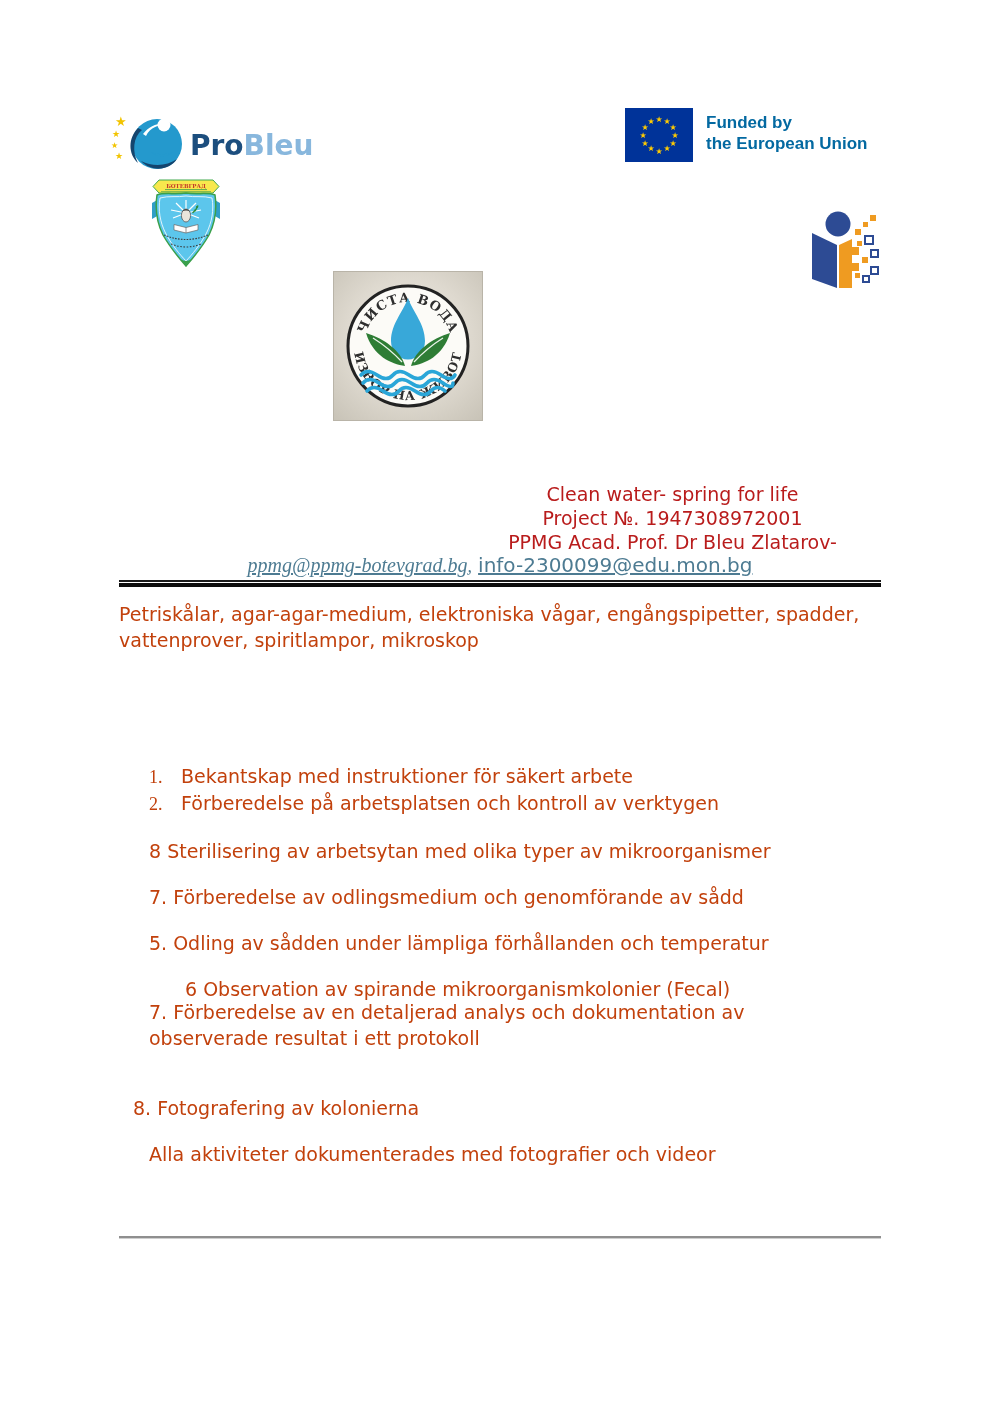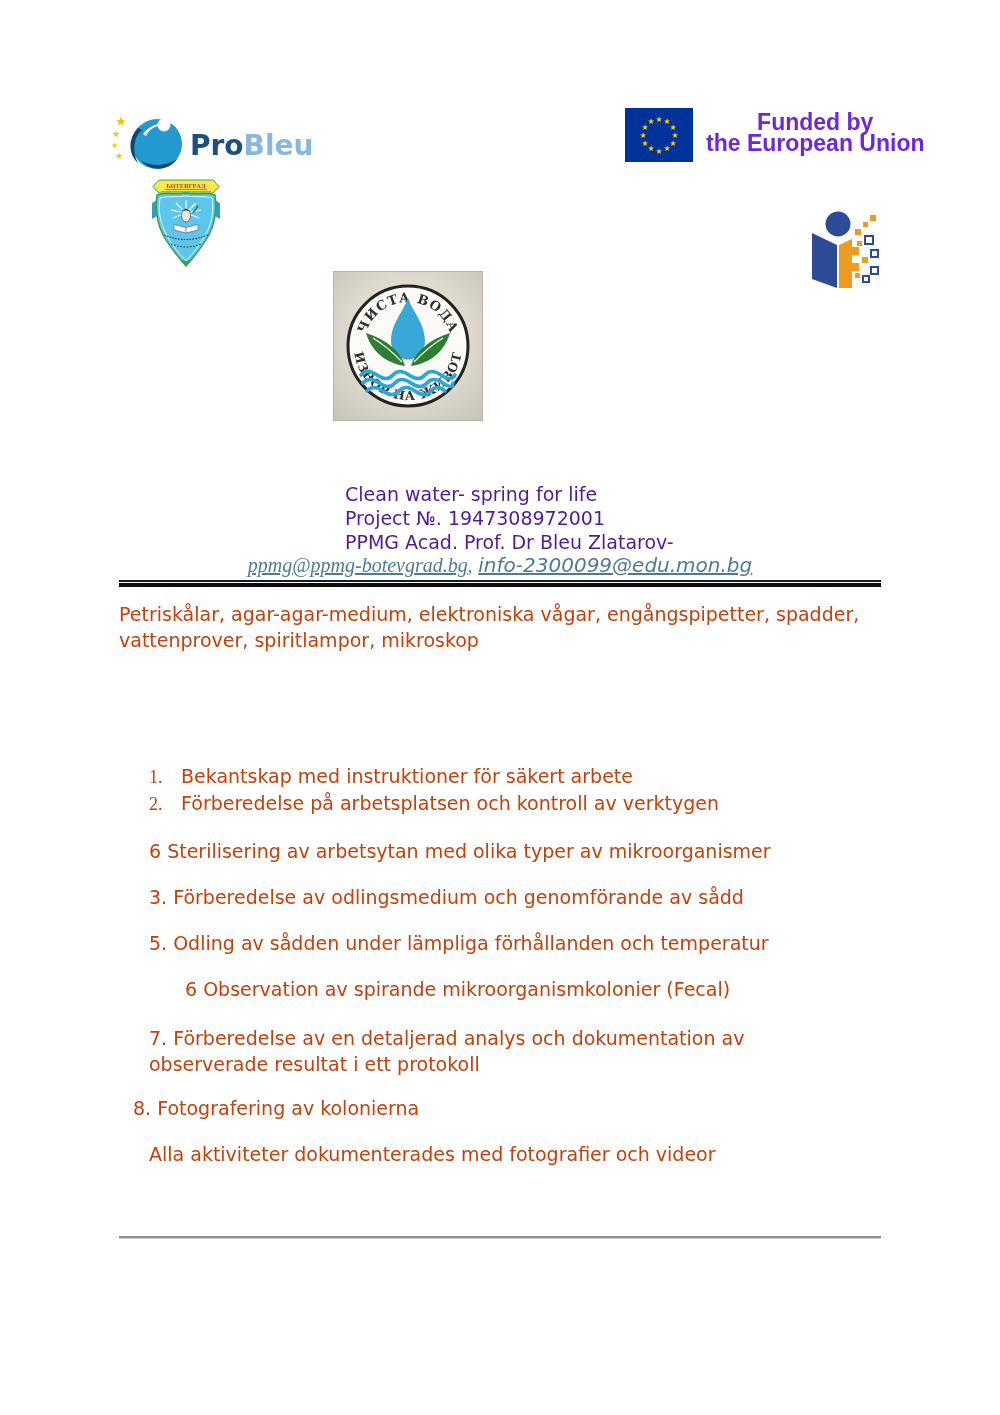--- a/index.html
+++ b/index.html
@@ -10,48 +10,48 @@
   }
   .abs{position:absolute;}
 
   
   .problue{left:111px;top:108px;}
   .crest{left:151px;top:179px;}
   .eu{left:625px;top:108px;display:flex;align-items:flex-start;}
   .eu-text{
     margin-left:13px;margin-top:4px;
     font-family:"Liberation Sans",sans-serif;font-weight:bold;
-    font-size:23px;line-height:21px;color:#6d28d9;text-align:center;
+    font-size:17px;line-height:21px;color:#0369a1;
   }
   .pixlogo{left:805px;top:210px;}
 
   
   .photo{
     left:333px;top:271px;width:150px;height:150px;
     background:radial-gradient(circle at 50% 45%, #efede6 0%, #ded9cf 55%, #c7c2b6 100%);
     box-shadow:inset 0 0 0 1px #b9b4a8;
   }
   .arc-text{font-family:"DejaVu Serif",serif;font-weight:bold;fill:#2e2e2e;}
 
   
   .hdr{
-    left:345px;top:482px;width:655px;text-align:left;
-    font-size:19px;line-height:24px;color:#4c1d95;
+    left:345px;top:482px;width:655px;text-align:center;
+    font-size:19px;line-height:24px;color:#b91c1c;
   }
   .hdr div{white-space:nowrap;}
   .hdr-email{
     left:120px;top:553px;width:760px;text-align:center;line-height:24px;white-space:nowrap;
   }
   .em1{
     font-family:"Liberation Serif",serif;font-style:italic;font-size:20px;
     color:#4d7b92;text-decoration:underline;
   }
   .sep{font-family:"Liberation Serif",serif;font-style:italic;font-size:18px;color:#4d7b92;margin-right:6px;}
   .em2{
-    font-family:"DejaVu Sans",sans-serif;font-style:italic;font-size:20px;
+    font-family:"DejaVu Sans",sans-serif;font-size:20px;
     color:#4d7b92;text-decoration:underline;
   }
 
   
   .rule{left:119px;top:580px;width:762px;}
   .rule .thin{height:2px;background:#1b1b1b;}
   .rule .gap{height:1px;background:#ffffff;}
   .rule .thick{height:4px;background:#0c0c0c;}
   .footrule{left:119px;top:1236px;width:762px;height:2px;background:#8f8f8f;border-bottom:1px solid #cfcfcf;}
 
@@ -62,21 +62,21 @@
   .olist{left:149px;top:763px;}
   .olist .row{display:flex;}
   .olist .num{
     font-family:"Liberation Serif",serif;font-size:18px;width:32px;flex:0 0 32px;
     padding-top:1px;
   }
   .p3{left:149px;top:838px;white-space:nowrap;}
   .p4{left:149px;top:884px;white-space:nowrap;}
   .p5{left:149px;top:930px;white-space:nowrap;}
   .p6{left:149px;top:976px;white-space:nowrap;margin-left:36px;}
-  .p7{left:149px;top:1025px;width:700px;}
+  .p7{left:149px;top:999px;width:700px;}
   .p8{left:133px;top:1095px;white-space:nowrap;}
   .closing{left:149px;top:1141px;white-space:nowrap;}
 </style>
 </head>
 <body>
 
 <div class="page">
 
   <div class="abs problue">
     <svg width="210" height="85" viewBox="0 0 210 85">
@@ -217,22 +217,22 @@
     <div class="row">
       <span class="num">1.</span>
       <span>Bekantskap med instruktioner för säkert arbete</span>
     </div>
     <div class="row">
       <span class="num">2.</span>
       <span>Förberedelse på arbetsplatsen och kontroll av verktygen</span>
     </div>
   </div>
 
-  <div class="abs bodytxt p3">6 Sterilisering av arbetsytan med olika typer av mikroorganismer</div>
-  <div class="abs bodytxt p4">3. Förberedelse av odlingsmedium och genomförande av sådd</div>
+  <div class="abs bodytxt p3">8 Sterilisering av arbetsytan med olika typer av mikroorganismer</div>
+  <div class="abs bodytxt p4">7. Förberedelse av odlingsmedium och genomförande av sådd</div>
   <div class="abs bodytxt p5">5. Odling av sådden under lämpliga förhållanden och temperatur</div>
   <div class="abs bodytxt p6">6 Observation av spirande mikroorganismkolonier (Fecal)</div>
   <div class="abs bodytxt p7">7. Förberedelse av en detaljerad analys och dokumentation av observerade resultat i ett protokoll</div>
   <div class="abs bodytxt p8">8. Fotografering av kolonierna</div>
   <div class="abs bodytxt closing">Alla aktiviteter dokumenterades med fotografier och videor</div>
 
   <div class="abs footrule"></div>
 
 </div>
 

